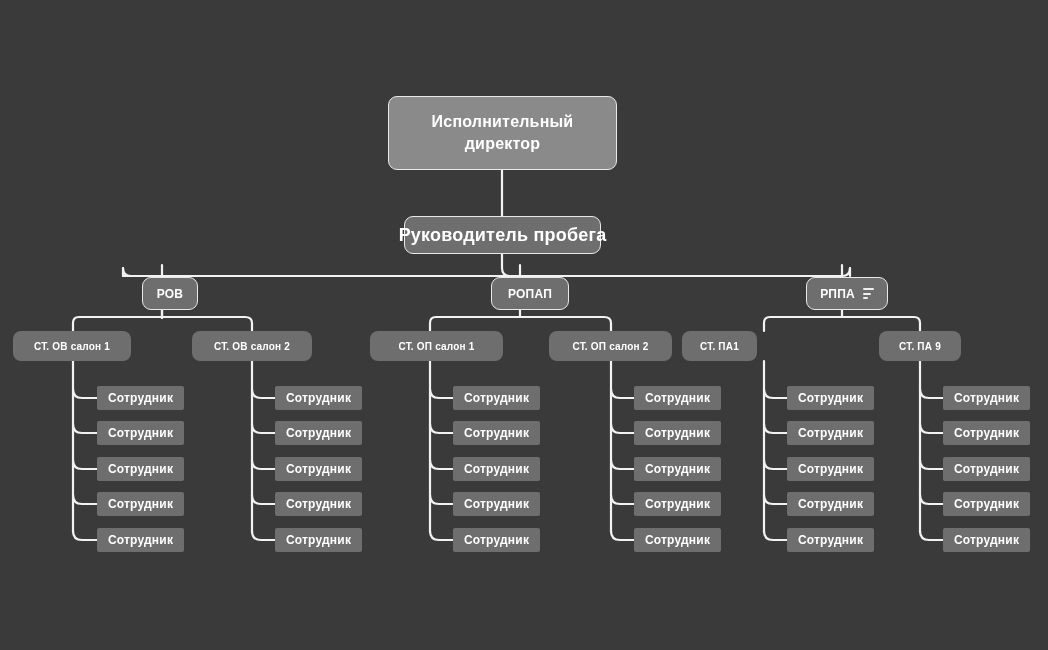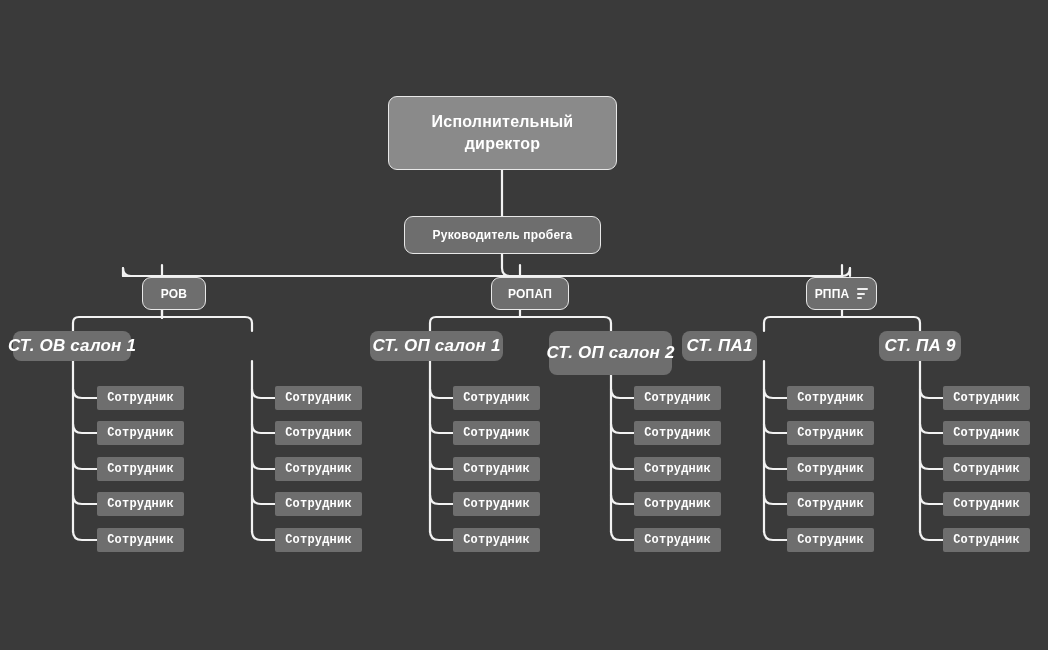--- a/index.html
+++ b/index.html
@@ -35,49 +35,47 @@
     font-size:16px;
     line-height:1.35;
     white-space:normal;
     padding:0 14px;
   }
   
   .n-lead{
     background:#6e6e6e;
     border:1.5px solid #e8e8e8;
     border-radius:9px;
-    font-size:12px;
+    font-size:18px;
     padding:0 14px;
   }
   
   .n-head{
     background:#6e6e6e;
     border:1.5px solid #e8e8e8;
     border-radius:9px;
     font-size:12px;
     padding:0 12px;
     gap:8px;
   }
   
   .n-senior{
     background:#6e6e6e;
     border:none;
     border-radius:8px;
-    font-size:17px;
+    font-size:10px;
     padding:0 13px;
-    font-style:italic;
   }
   
   .n-staff{
     background:#6e6e6e;
     border:none;
     border-radius:2px;
     font-size:12px;
     padding:0 11px;
-    font-family:Liberation Mono, monospace;
   }
   .list-icon{display:inline-flex;flex-direction:column;gap:2.5px;align-items:flex-start;}
   .list-icon i{display:block;height:2px;background:#efefef;border-radius:1px;}
   .list-icon i:nth-child(1){width:11px;}
   .list-icon i:nth-child(2){width:8px;}
   .list-icon i:nth-child(3){width:5px;}
 </style>
 </head>
 <body>
 
@@ -156,44 +154,47 @@
   </svg>
 
   <div class="node n-exec" style="left:388px;top:96px;width:229px;height:74px;">
     <span>Исполнительный директор</span>
   </div>
 
   <div class="node n-lead" style="left:404px;top:216px;width:197px;height:38px;">
     <span>Руководитель пробега</span>
   </div>
 
-  <div class="node n-head" style="left:142px;top:277px;width:64px;height:33px;">
+  <div class="node n-head" style="left:142px;top:277px;width:56px;height:33px;">
     <span>РОВ</span>
   </div>
 
   <div class="node n-head" style="left:491px;top:277px;width:78px;height:33px;">
     <span>РОПАП</span>
   </div>
 
-  <div class="node n-head" style="left:806px;top:277px;width:71px;height:33px;">
+  <div class="node n-head" style="left:806px;top:277px;width:82px;height:33px;">
     <span>РППА</span>
     <span class="list-icon">
         <i></i>
         <i></i>
         <i></i>
       </span>
   </div>
 
   <div class="node n-senior" style="left:13px;top:331px;width:118px;height:30px;">
     <span>СТ. ОВ салон 1</span>
   </div>
+  <div class="node n-senior" style="left:192px;top:331px;width:120px;height:30px;">
+    <span>СТ. ОВ салон 2</span>
+  </div>
   <div class="node n-senior" style="left:370px;top:331px;width:133px;height:30px;">
     <span>СТ. ОП салон 1</span>
   </div>
-  <div class="node n-senior" style="left:549px;top:331px;width:123px;height:44px;">
+  <div class="node n-senior" style="left:549px;top:331px;width:123px;height:30px;">
     <span>СТ. ОП салон 2</span>
   </div>
   <div class="node n-senior" style="left:682px;top:331px;width:75px;height:30px;">
     <span>СТ. ПА1</span>
   </div>
   <div class="node n-senior" style="left:879px;top:331px;width:82px;height:30px;">
     <span>СТ. ПА 9</span>
   </div>
 
   <div id="staff-layer">

